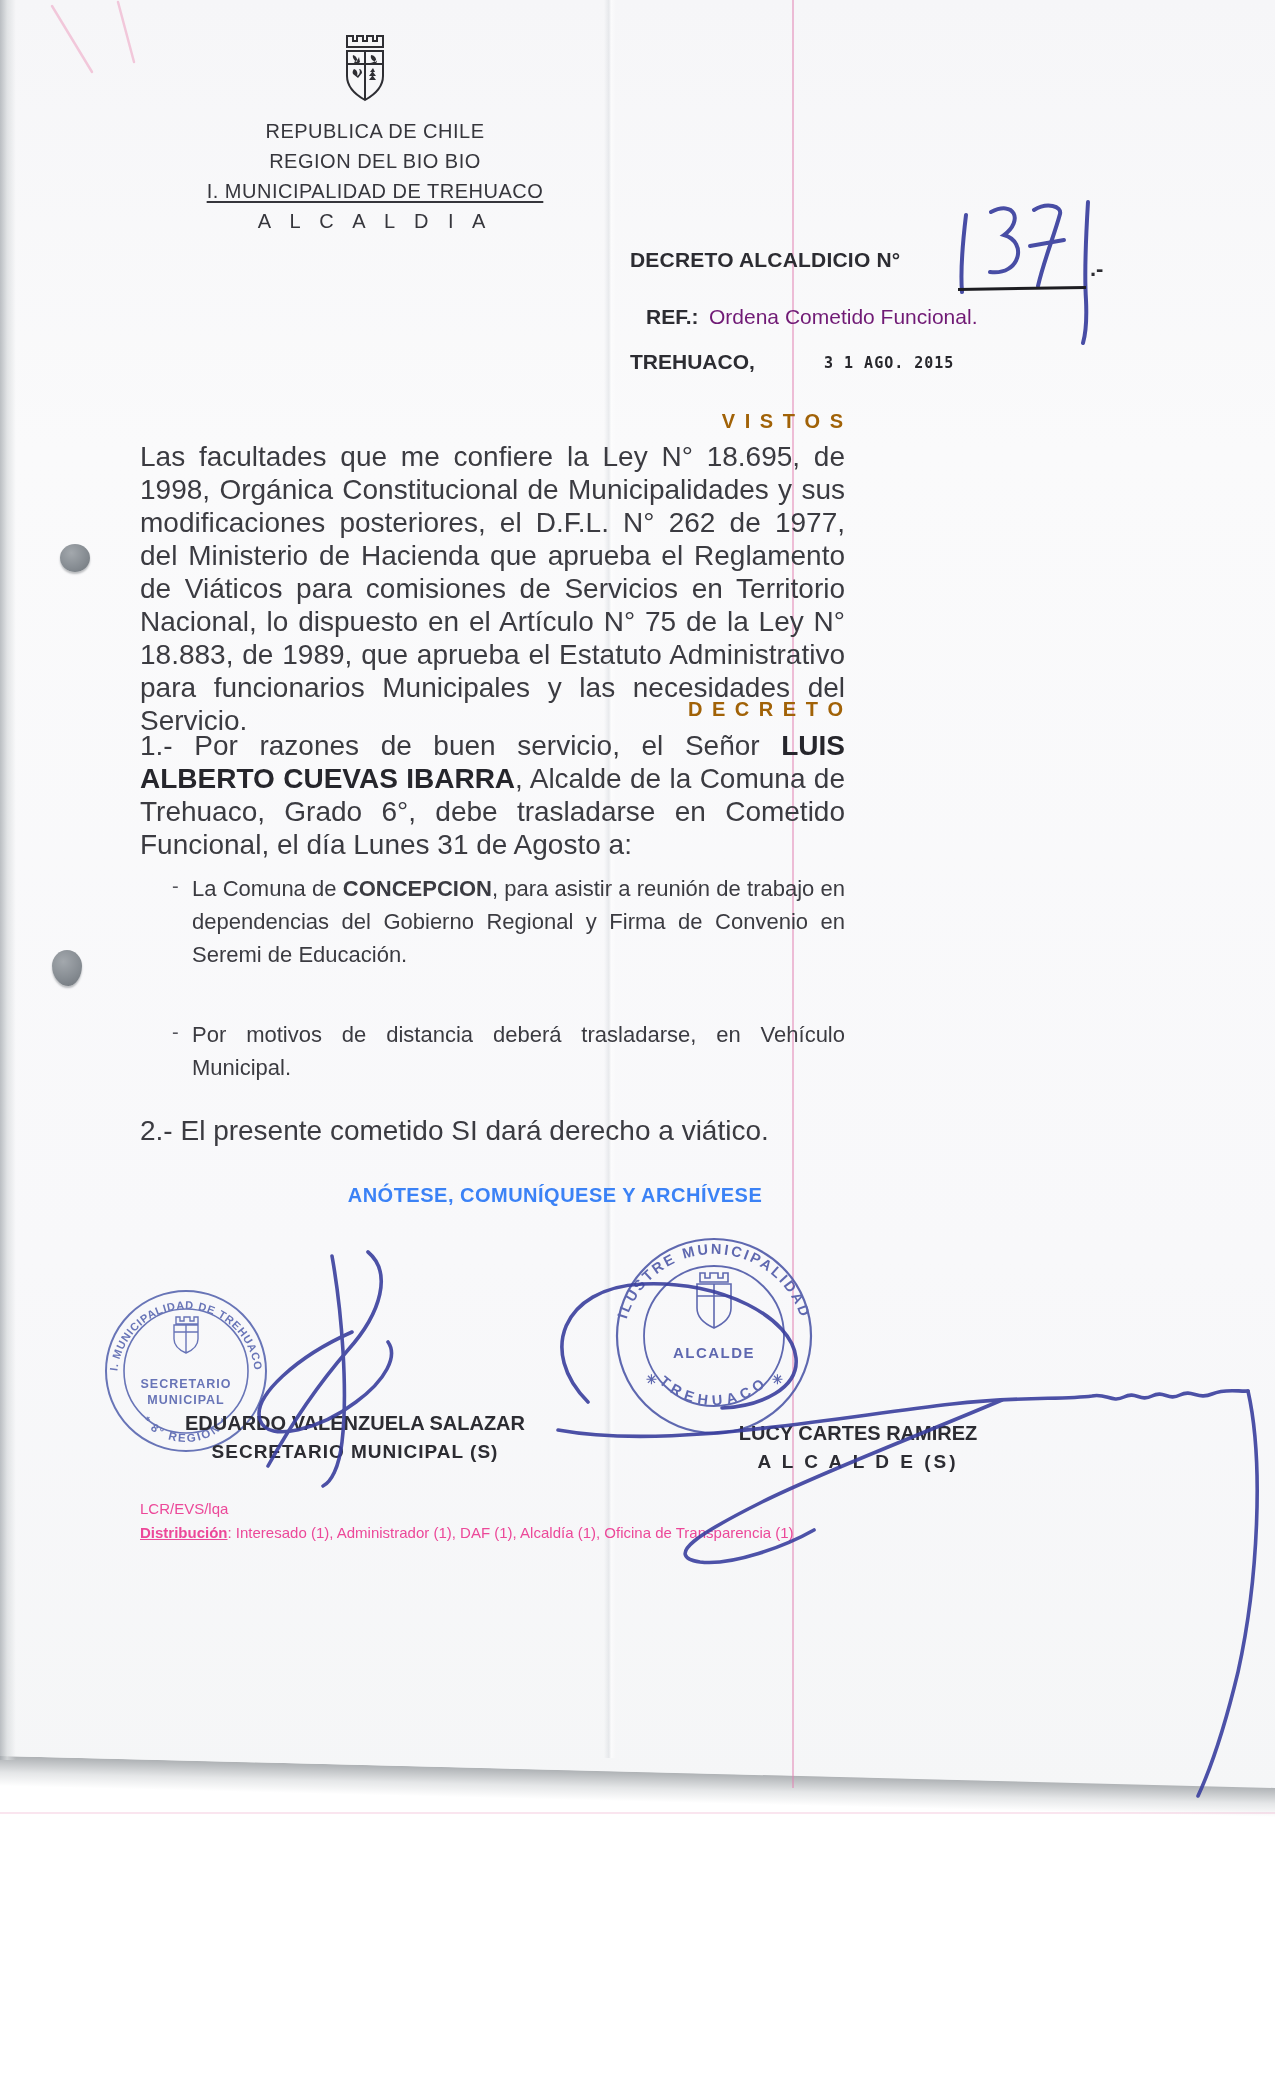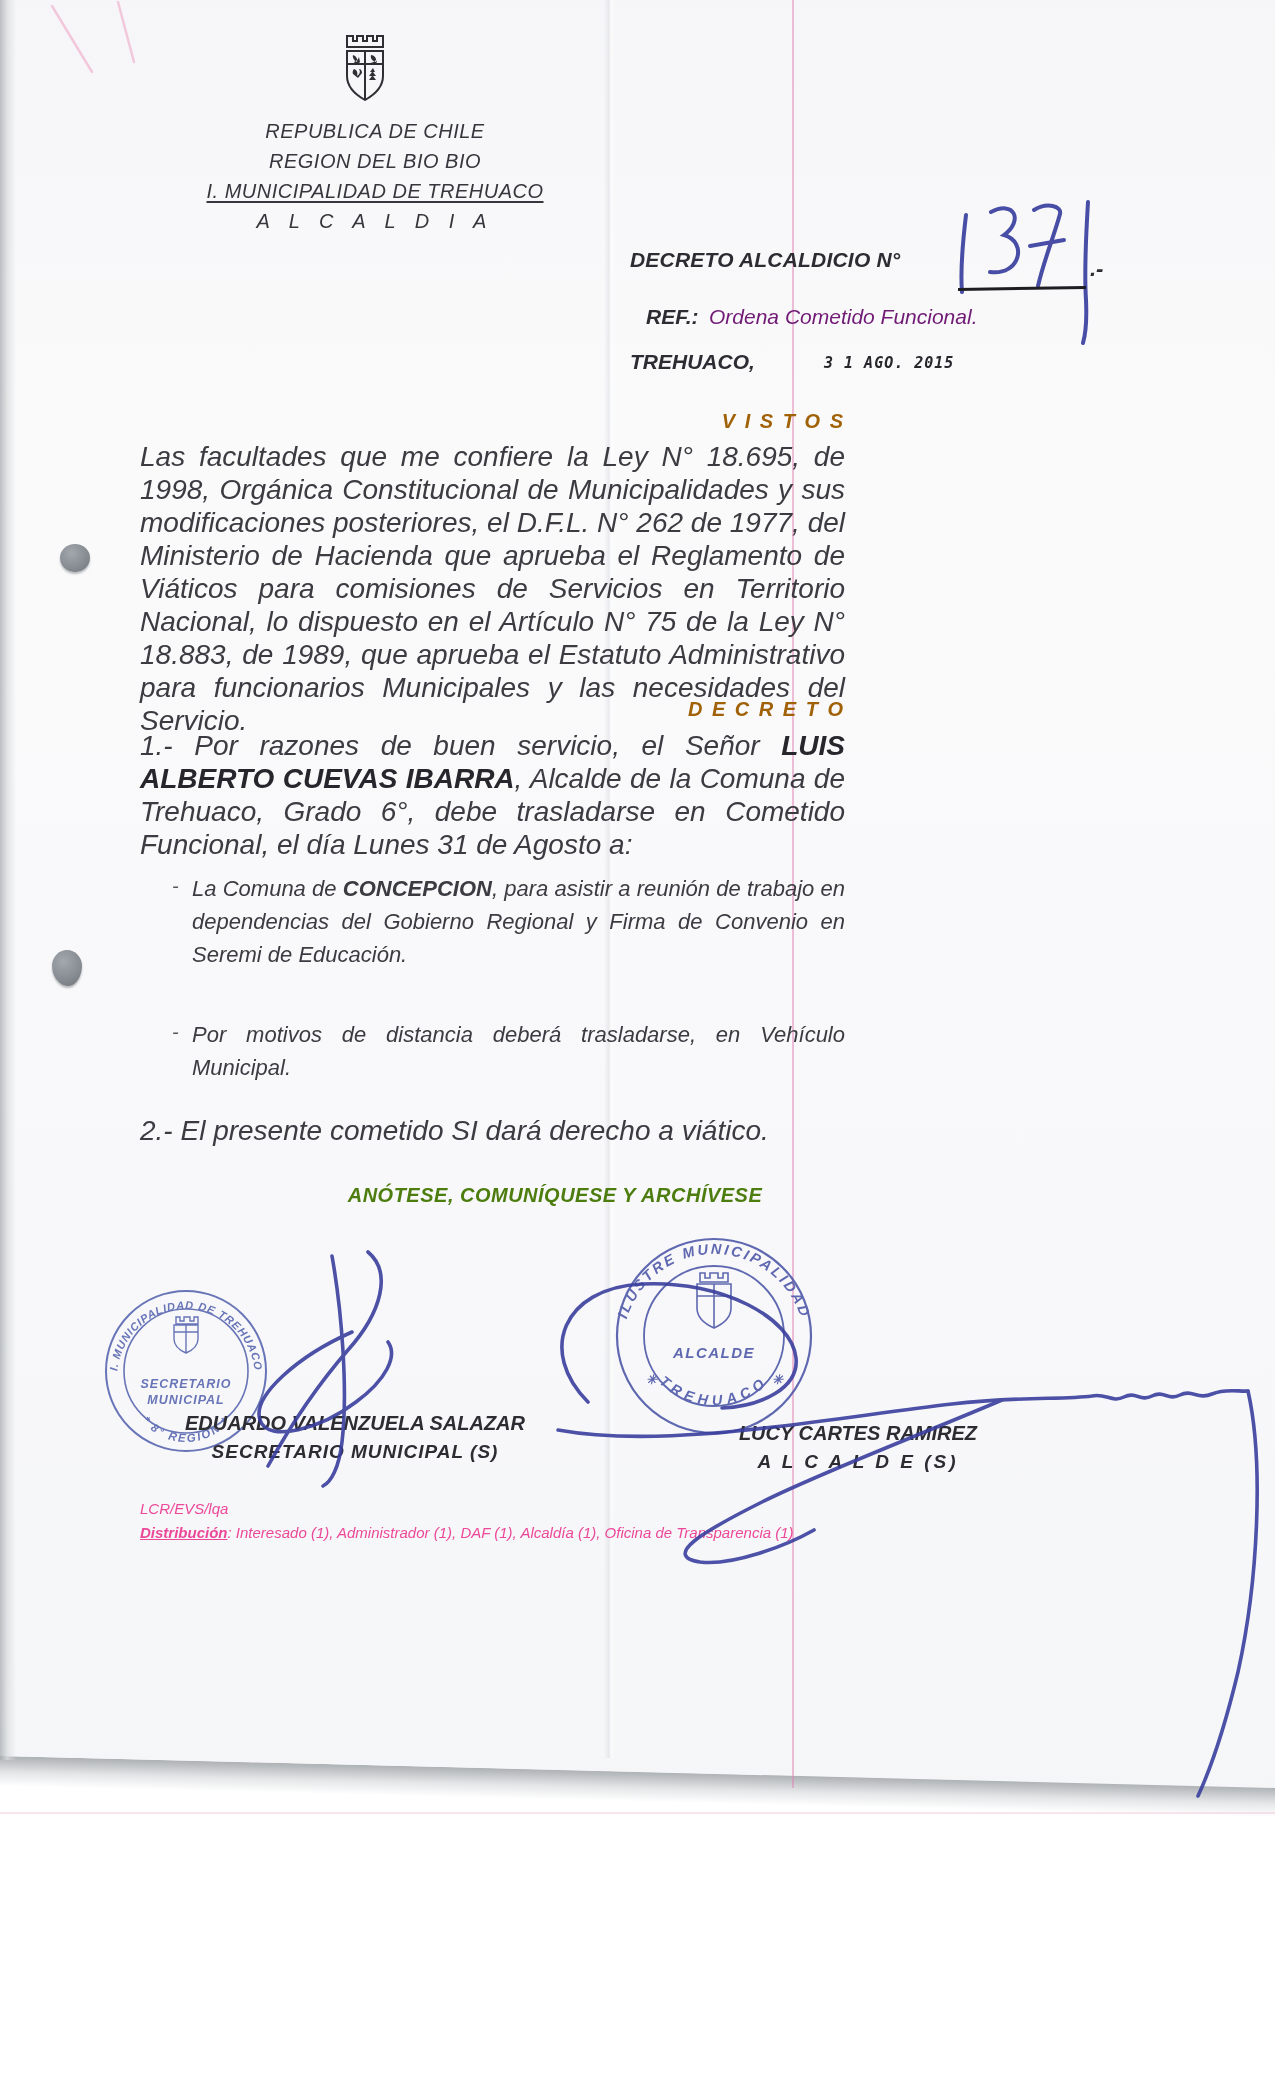--- a/index.html
+++ b/index.html
@@ -1,17 +1,17 @@
 <!DOCTYPE html>
 <html><head>
 <meta charset="utf-8">
 <style>
   html,body{margin:0;padding:0;background:#ffffff;}
   .page{position:relative;width:1275px;height:2100px;background:#ffffff;overflow:hidden;
-        font-family:"Liberation Sans",sans-serif;color:#3b3b41;font-style:italic;}
+        font-family:"Liberation Sans",sans-serif;color:#3b3b41;}
   
   .paper-shadow{position:absolute;left:0;top:1756px;width:1290px;height:30px;
     background:linear-gradient(180deg,rgba(118,124,129,.6),rgba(160,166,171,.28) 55%,rgba(255,255,255,0));
     transform:rotate(1.4deg);transform-origin:left top;}
   .paper{position:absolute;left:0;top:0;width:1275px;height:1800px;
     background:linear-gradient(180deg,#f6f6f8 0%,#fafafb 25%,#f8f8fa 70%,#f5f6f7 100%);
     clip-path:polygon(0 0,1275px 0,1275px 1788px,0 1756px);}
   .left-edge{position:absolute;left:0;top:0;width:16px;height:1760px;
     background:linear-gradient(90deg,#a6abb0,#d9dcde 45%,rgba(255,255,255,0));opacity:.75;}
   .crease{position:absolute;left:604px;top:0;width:12px;height:1758px;
@@ -44,21 +44,21 @@
   
   .heading{position:absolute;left:140px;width:705px;text-align:right;
     font-size:20px;font-weight:bold;letter-spacing:2px;color:#a16207;}
   .para{position:absolute;left:140px;width:705px;text-align:justify;
     font-size:28px;line-height:33px;color:#3b3b41;}
   .para b{color:#26262c;}
   .bullet{position:absolute;left:140px;width:705px;display:flex;}
   .bullet .marker{width:20px;margin-left:32px;font-size:20px;color:#55555c;padding-top:3px;}
   .bullet .btext{flex:1;text-align:justify;font-size:22px;line-height:33px;}
   .closing{position:absolute;left:270px;top:1184px;width:570px;text-align:center;
-    font-size:20px;font-weight:bold;letter-spacing:.5px;color:#4d7c0f;}
+    font-size:20px;font-weight:bold;letter-spacing:.5px;color:#3b82f6;}
   
   .sigblock{position:absolute;text-align:center;font-weight:bold;color:#2c2c32;}
   .sigblock .nm{font-size:20px;}
   .sigblock .tt{font-size:19px;margin-top:6px;letter-spacing:1px;}
   .sig-left{left:130px;top:1412px;width:450px;}
   .sig-right{left:698px;top:1422px;width:320px;}
   .sig-right .tt{letter-spacing:3px;}
   .stamp{position:absolute;opacity:.88;}
   .overlay{position:absolute;left:0;top:0;pointer-events:none;}
   

